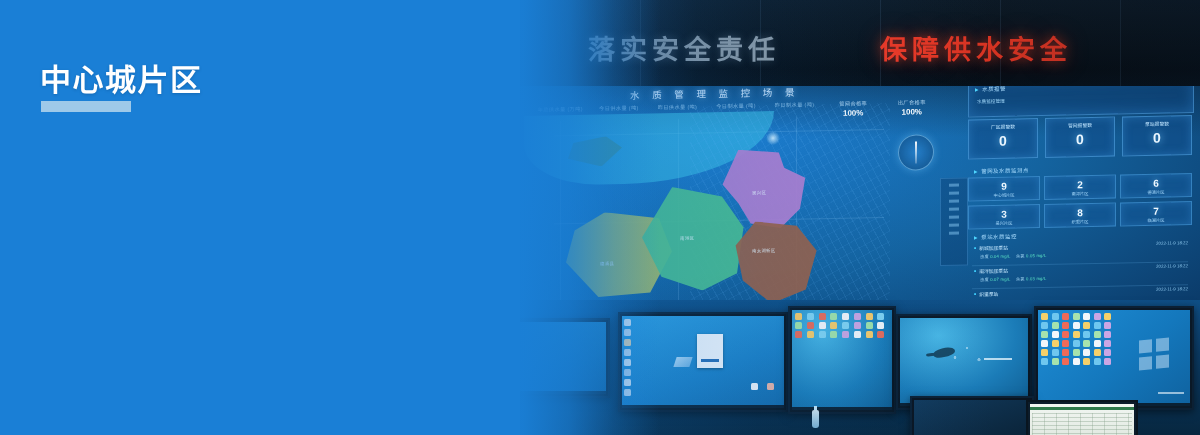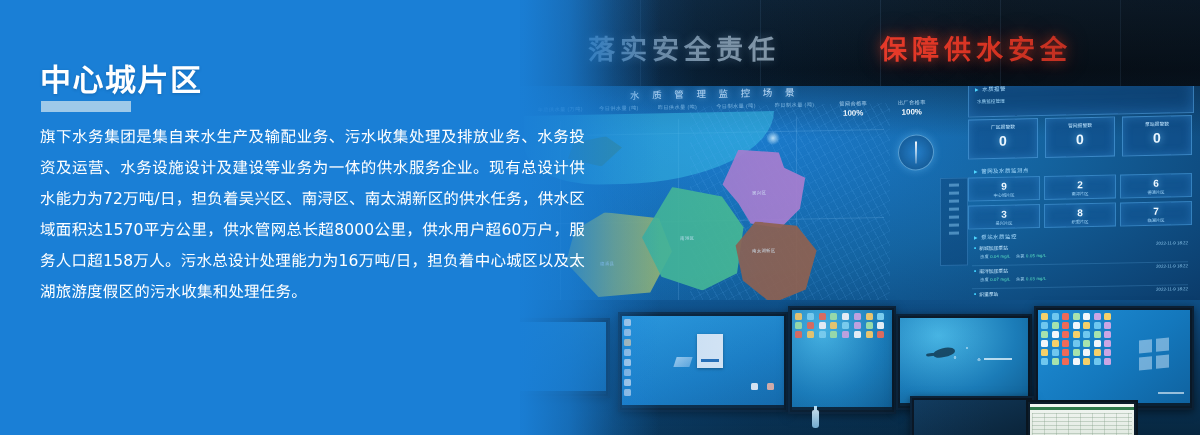--- a/index.html
+++ b/index.html
@@ -485,16 +485,15 @@
     </div>
 
   </div>
 
   <div id="photo-tint"></div>
   <div id="blend"></div>
 
   <div id="left">
     <div id="title">中心城片区</div>
     <div id="title-rule"></div>
-    <div id="body">旗下水务集团是集自来水生产及输配业务、污水收集处理及排放业务、水务投资及运营、水务设施设计及建设等业务为一体的供水服务企业。现有总设计供水能力为72万吨/日，担负着吴兴区、南浔区、南太湖新区的供水任务，供水区域面积达1570平方公里，供水管网总长超8000公里，供水用户超60万户，服务人口超158万人。污水总设计处理能力为16万吨/日，担负着中心城区以及太湖旅游度假区的污水收集和处理任务。</div>
   </div>
 
 </div>
 
 </body></html>

